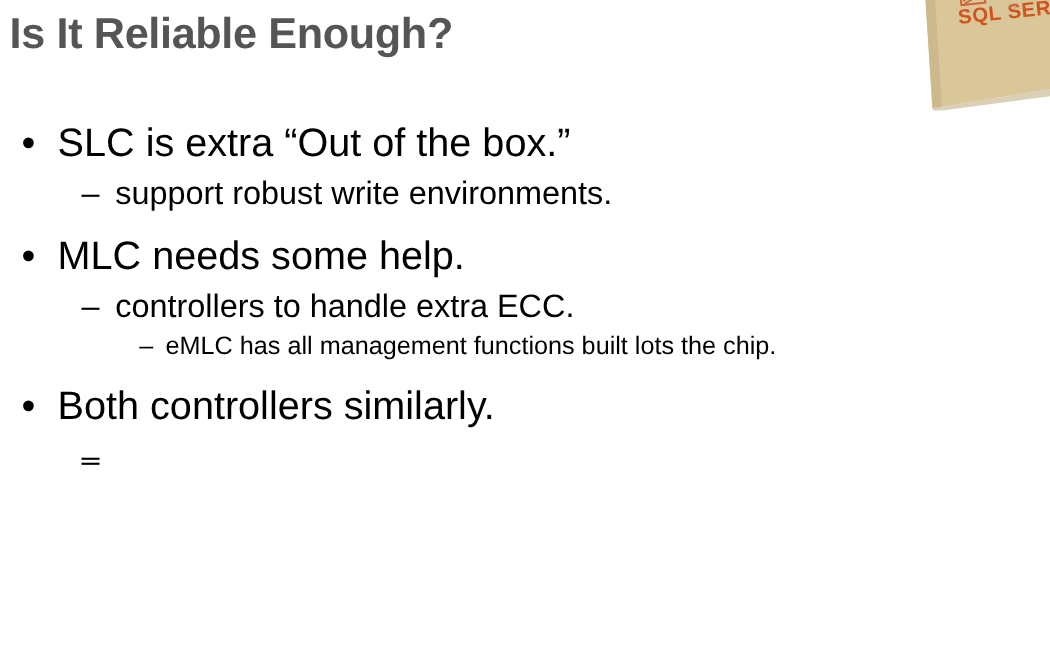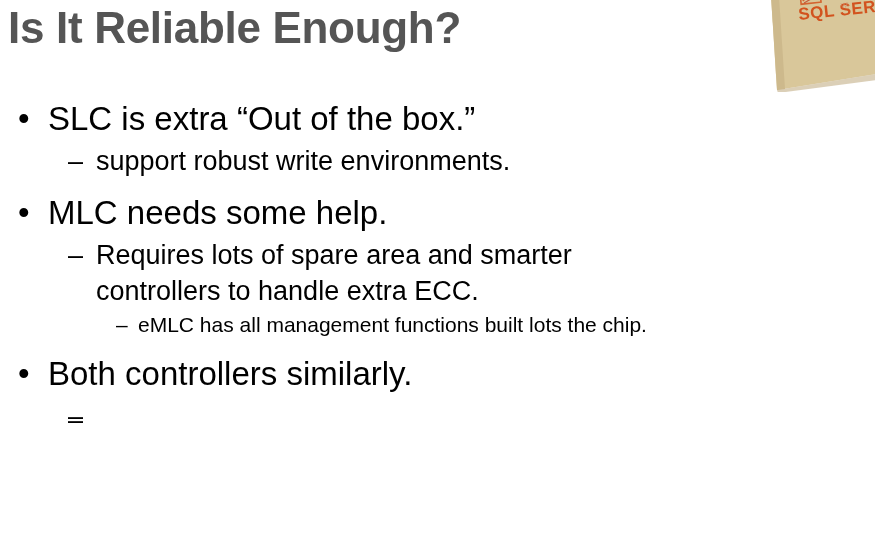--- a/index.html
+++ b/index.html
@@ -24,21 +24,21 @@
     width: 120px;
     height: 96px;
     pointer-events: none;
   }
 
   
   #slide-title {
     position: absolute;
     left: 8px;
     top: 2px;
-    font-size: 44px;
+    font-size: 36px;
     font-weight: bold;
     color: #555555;
     letter-spacing: -0.3px;
     line-height: 52px;
     white-space: nowrap;
   }
 
   
   #body {
     position: absolute;
@@ -152,21 +152,20 @@
 
     <div class="gap-md"></div>
 
     <div class="bullet-row lvl1">
       <span class="marker">•</span>
       <span class="txt">MLC needs some help.</span>
     </div>
 
     <div class="bullet-row lvl2">
       <span class="marker">–</span>
-      <span class="txt">Requires lots of spare area and smarter</span>
       <span class="txt">controllers to handle extra ECC.</span>
     </div>
 
     <div class="bullet-row lvl3">
       <span class="marker">–</span>
       <span class="txt">eMLC has all management functions built lots the chip.</span>
     </div>
 
     <div class="gap-md"></div>
 

